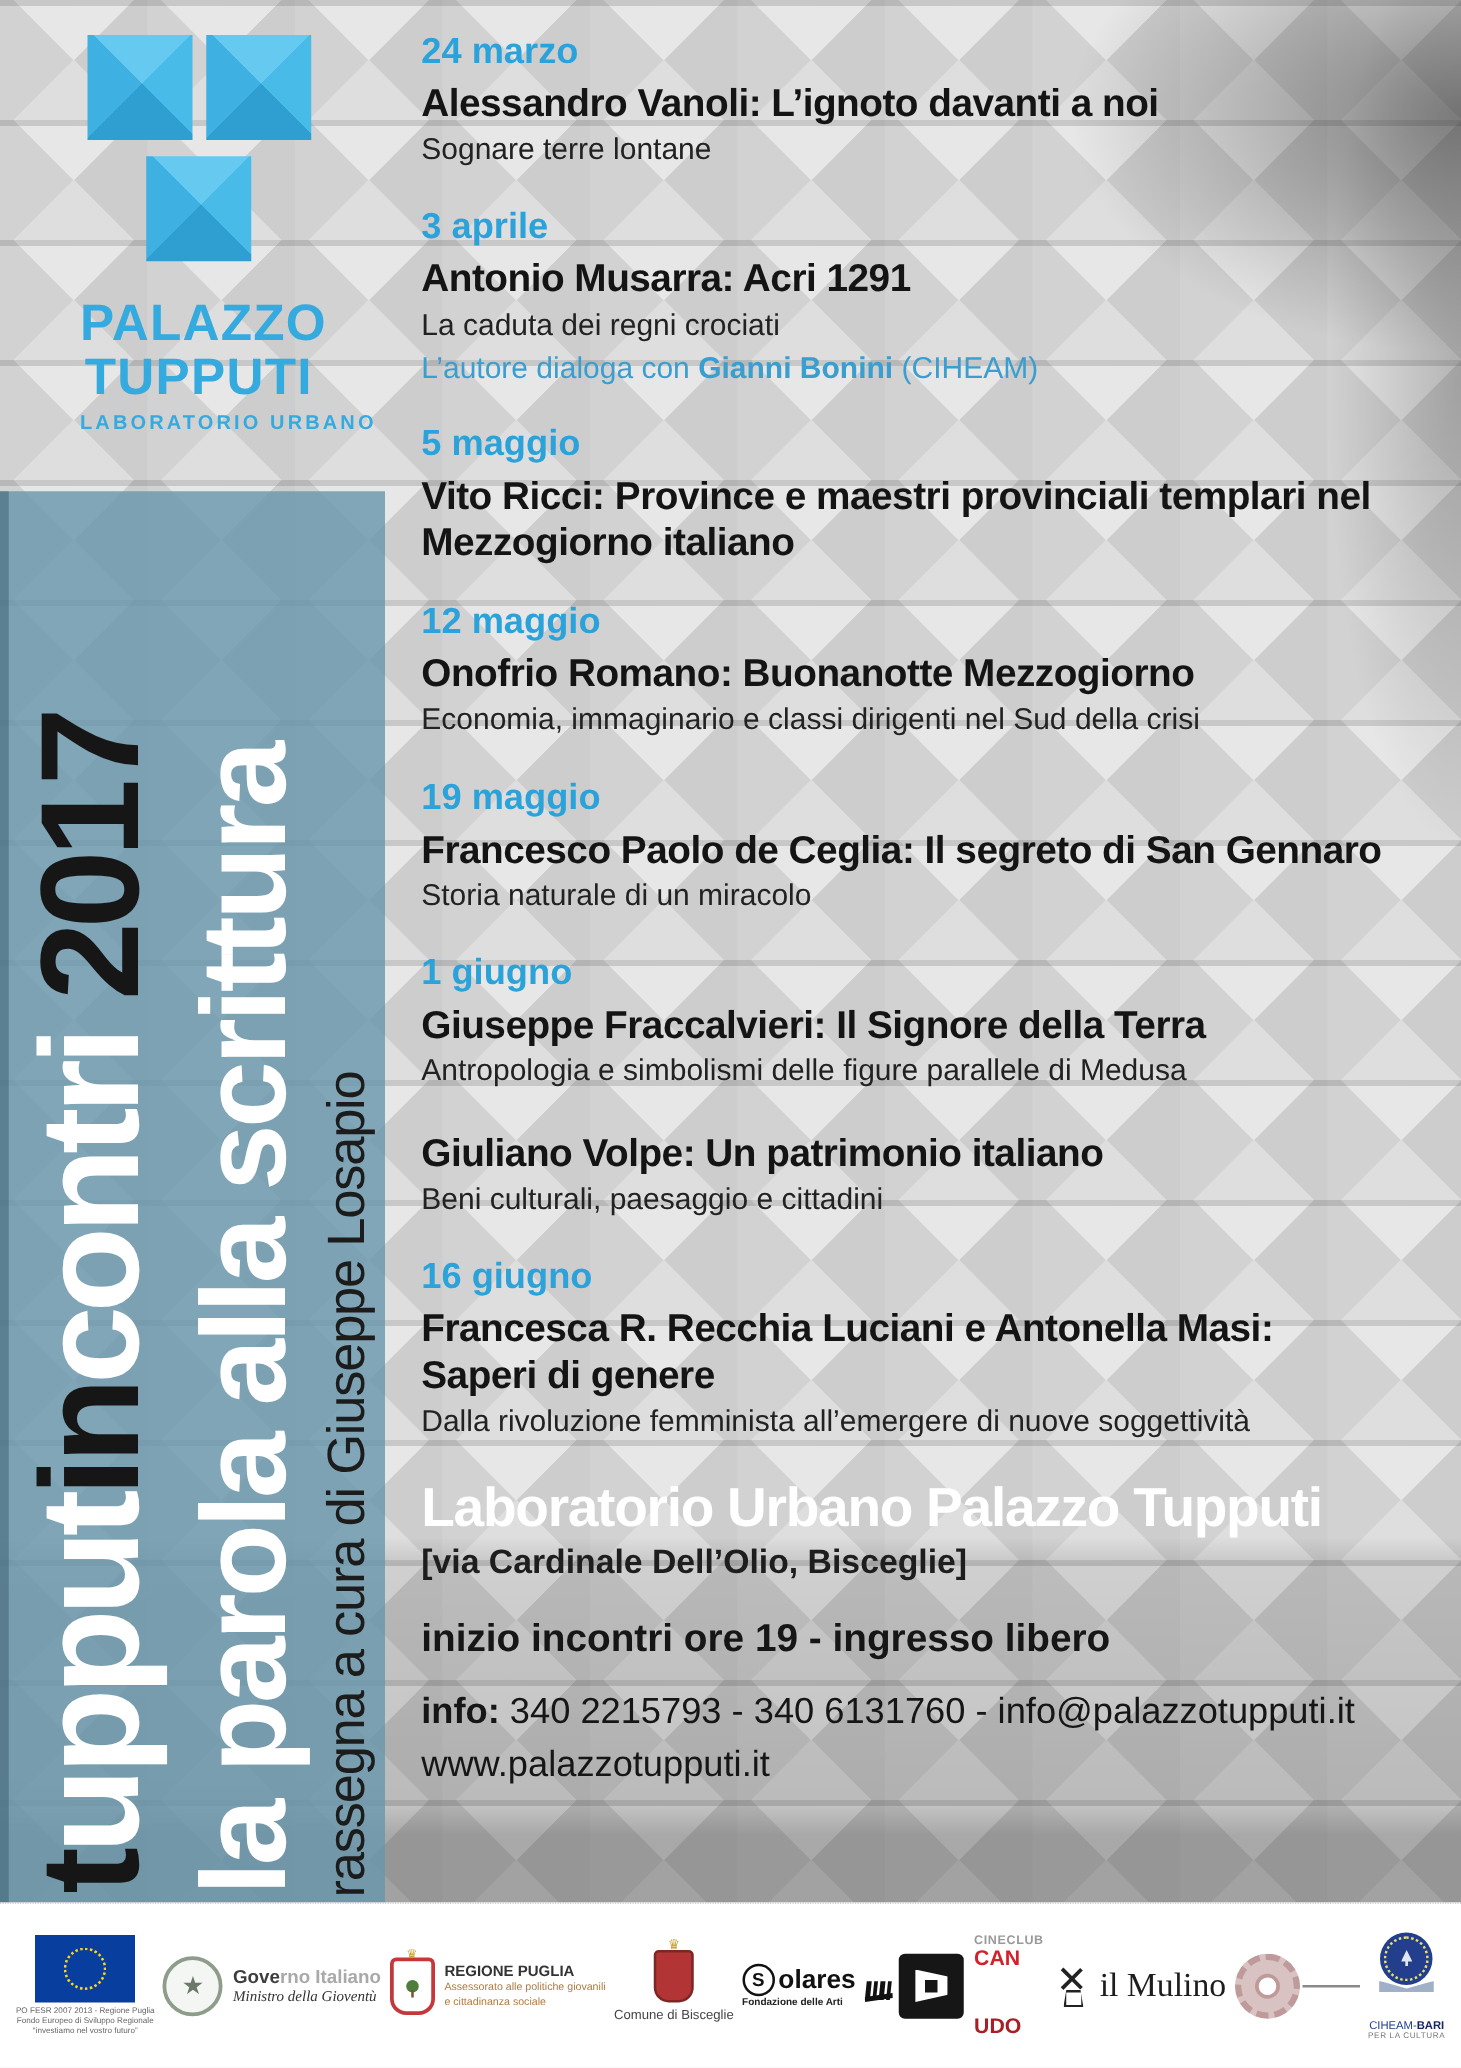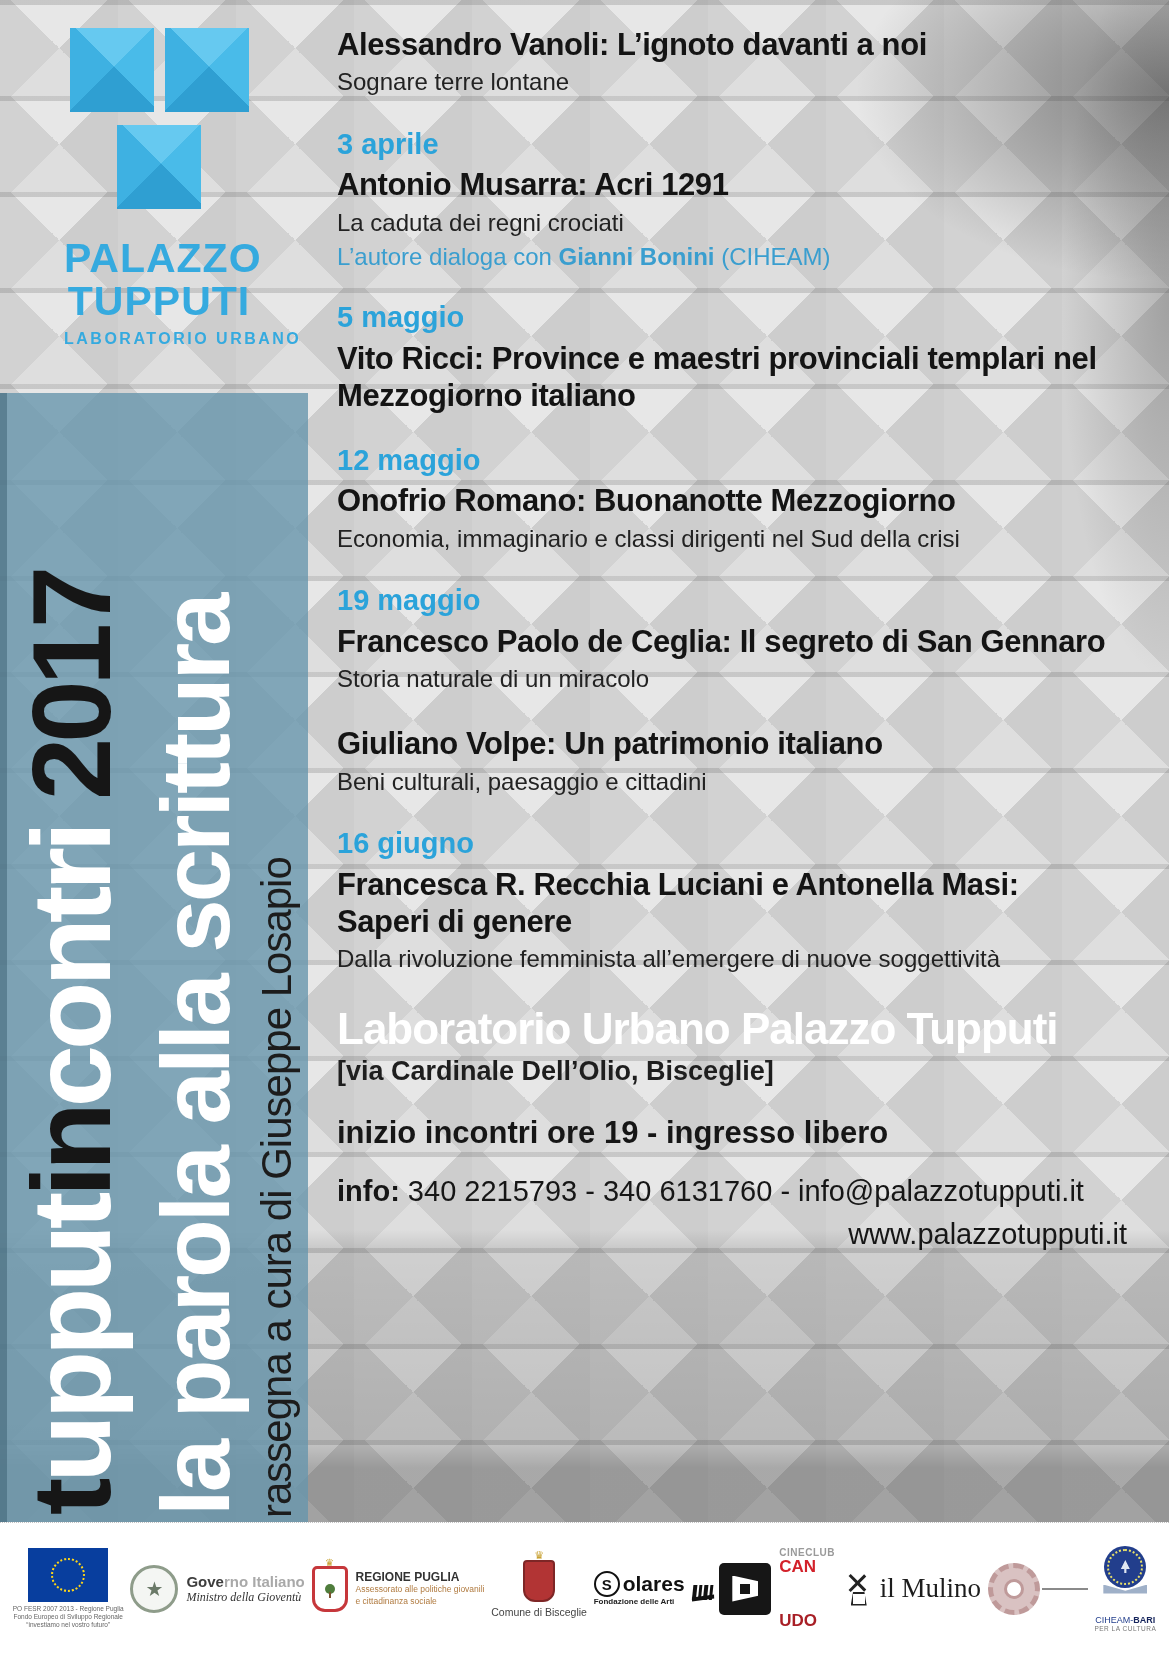--- a/index.html
+++ b/index.html
@@ -52,21 +52,21 @@
   .event .title{color:#141414;font-weight:bold;font-size:31px;line-height:1.2;letter-spacing:-.4px;white-space:pre-line;}
   .event .sub{color:#222;font-size:24px;line-height:1.35;margin-top:3px;}
   .event .dialog{color:#3a9ecf;font-size:24px;line-height:1.3;margin-top:2px;}
   .event .dialog .name{font-weight:bold;}
   
   .venue-name{color:#fff;font-weight:bold;font-size:44px;letter-spacing:-1px;line-height:1.05;margin-top:20px;white-space:nowrap;}
   .venue-address{color:#1e1e1e;font-weight:bold;font-size:27px;margin-top:4px;}
   .venue-schedule{color:#161616;font-weight:bold;font-size:31px;margin-top:28px;}
   .venue-info{color:#161616;font-size:29px;margin-top:24px;}
   .venue-info .ilabel{font-weight:bold;}
-  .venue-www{color:#161616;font-size:29px;margin-top:10px;text-align:right;}
+  .venue-www{color:#161616;font-size:29px;margin-top:10px;}
   
   .footer{
     position:absolute;left:0;top:1522px;width:1169px;height:132px;background:#fff;
     border-top:1px dotted #c2c2c2;
     display:flex;align-items:center;justify-content:space-evenly;padding:0 6px;box-sizing:border-box;
   }
   .flogo{display:flex;flex-direction:column;align-items:center;}
   .frow{display:flex;align-items:center;gap:8px;}
   .cap{font-size:10.5px;color:#444;margin-top:4px;}
   .tinycap{font-size:6.5px;color:#666;line-height:1.25;text-align:center;margin-top:3px;}
@@ -149,20 +149,21 @@
     <div class="logo-tag">LABORATORIO URBANO</div>
   </div>
 
   <div class="vtext vt-main"><span class="seg-dark">t</span><span class="seg-white">upput</span><span class="seg-dark">in</span><span class="seg-white">contri</span><span class="seg-dark"> 2017</span></div>
   <div class="vtext vt-sub">la parola alla scrittura</div>
   <div class="vtext vt-curator">rassegna a cura di Giuseppe Losapio</div>
 
   <div class="content">
     <div>
   <div class="event">
+    <div class="date">24 marzo</div>
     <div class="title">Alessandro Vanoli: L’ignoto davanti a noi</div>
     <div class="sub">Sognare terre lontane</div>
 
   </div>
 
   <div class="event">
     <div class="date">3 aprile</div>
     <div class="title">Antonio Musarra: Acri 1291</div>
     <div class="sub">La caduta dei regni crociati</div>
     <div class="dialog"><span class="pre">L’autore dialoga con </span><span class="name">Gianni Bonini</span><span class="post"> (CIHEAM)</span></div>
@@ -182,20 +183,26 @@
 
   </div>
 
   <div class="event">
     <div class="date">19 maggio</div>
     <div class="title">Francesco Paolo de Ceglia: Il segreto di San Gennaro</div>
     <div class="sub">Storia naturale di un miracolo</div>
 
   </div>
 
+  <div class="event">
+    <div class="date">1 giugno</div>
+    <div class="title">Giuseppe Fraccalvieri: Il Signore della Terra</div>
+    <div class="sub">Antropologia e simbolismi delle figure parallele di Medusa</div>
+
+  </div>
 
   <div class="event">
     <div class="title">Giuliano Volpe: Un patrimonio italiano</div>
     <div class="sub">Beni culturali, paesaggio e cittadini</div>
 
   </div>
 
   <div class="event">
     <div class="date">16 giugno</div>
     <div class="title">Francesca R. Recchia Luciani e Antonella Masi:

